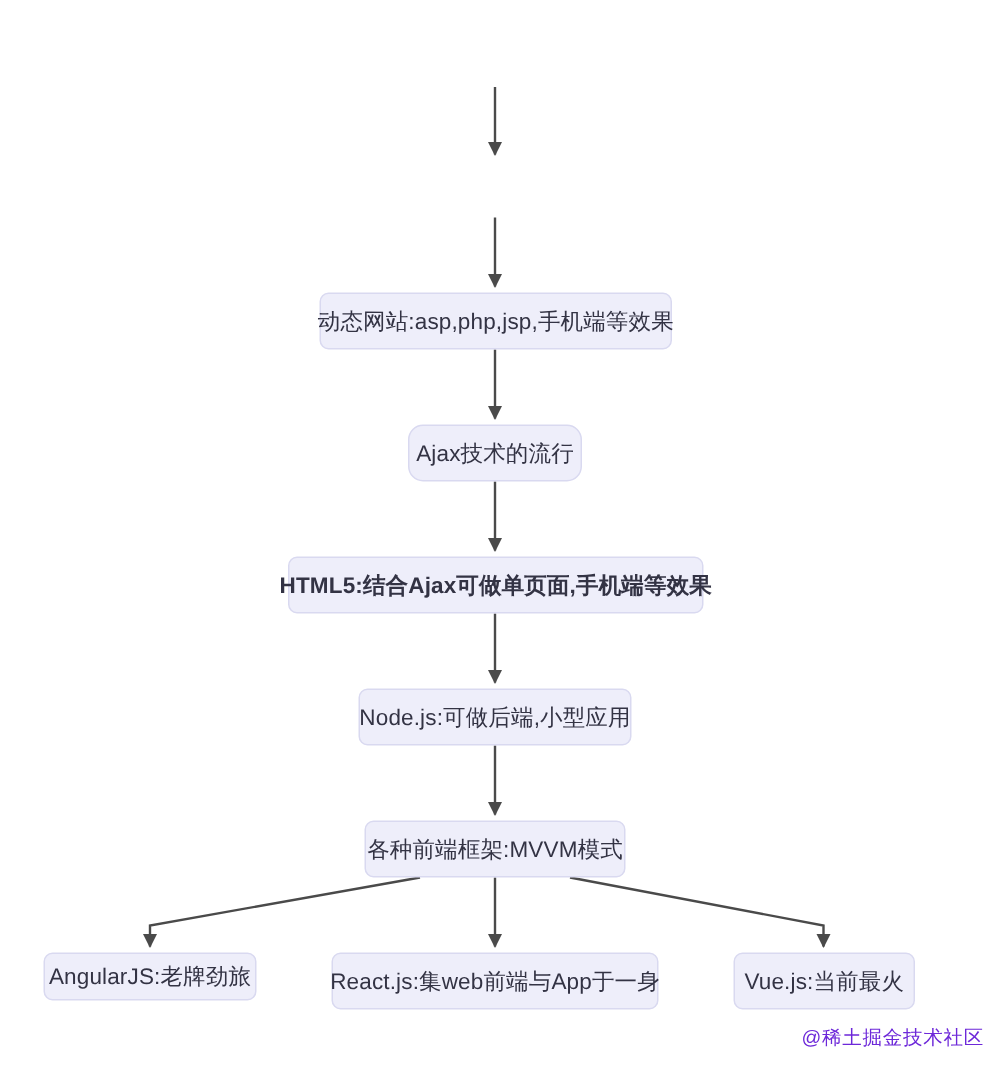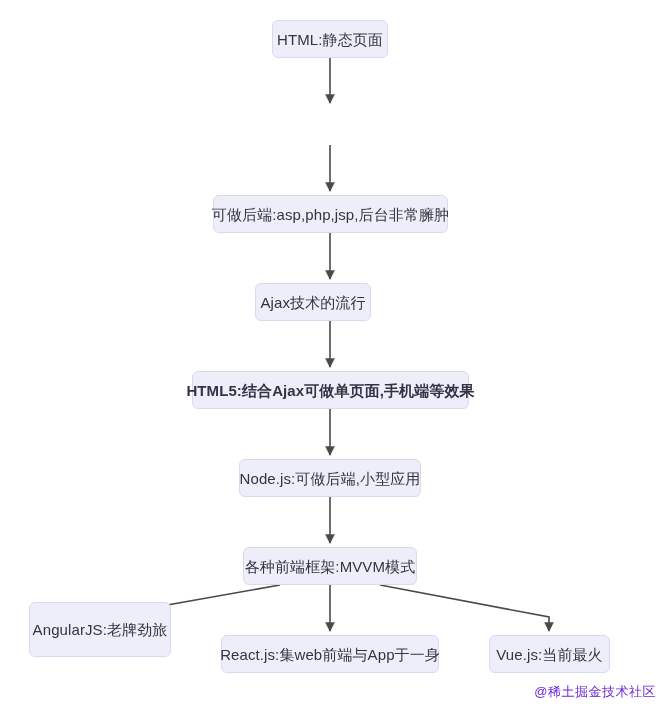--- a/index.html
+++ b/index.html
@@ -73,46 +73,43 @@
       <path d="M 330 233 L 330 279"></path>
       <path d="M 330 321 L 330 367"></path>
       <path d="M 330 409 L 330 455"></path>
       <path d="M 330 497 L 330 543"></path>
       <path d="M 330 585 L 330 631"></path>
       <path d="M 280 585 L 100 617 L 100 631"></path>
       <path d="M 380 585 L 549 617 L 549 631"></path>
     </g>
   </svg>
 
-  <div class="node" style="left:272px; top:20px; width:116px; height:38px;">
-    <span class="node-label">HTML:静态页面</span>
-  </div>
 
 
   <div class="node" style="left:213px; top:195px; width:235px; height:38px;">
-    <span class="node-label">可做后端:asp,php,jsp,后台非常臃肿</span>
+    <span class="node-label">动态网站:asp,php,jsp,手机端等效果</span>
   </div>
 
-  <div class="node" style="left:255px; top:283px; width:116px; height:38px;">
+  <div class="node" style="left:272px; top:283px; width:116px; height:38px;border-radius:10px;">
     <span class="node-label">Ajax技术的流行</span>
   </div>
 
   <div class="node" style="left:192px; top:371px; width:277px; height:38px;font-weight:bold;">
     <span class="node-label">HTML5:结合Ajax可做单页面,手机端等效果</span>
   </div>
 
   <div class="node" style="left:239px; top:459px; width:182px; height:38px;text-align:right;">
     <span class="node-label">Node.js:可做后端,小型应用</span>
   </div>
 
   <div class="node" style="left:243px; top:547px; width:174px; height:38px;">
     <span class="node-label">各种前端框架:MVVM模式</span>
   </div>
 
-  <div class="node" style="left:29px; top:602px; width:142px; height:55px;text-align:center;">
+  <div class="node" style="left:29px; top:635px; width:142px; height:32px;text-align:center;">
     <span class="node-label">AngularJS:老牌劲旅</span>
   </div>
 
   <div class="node" style="left:221px; top:635px; width:218px; height:38px;">
     <span class="node-label">React.js:集web前端与App于一身</span>
   </div>
 
   <div class="node" style="left:489px; top:635px; width:121px; height:38px;">
     <span class="node-label">Vue.js:当前最火</span>
   </div>

